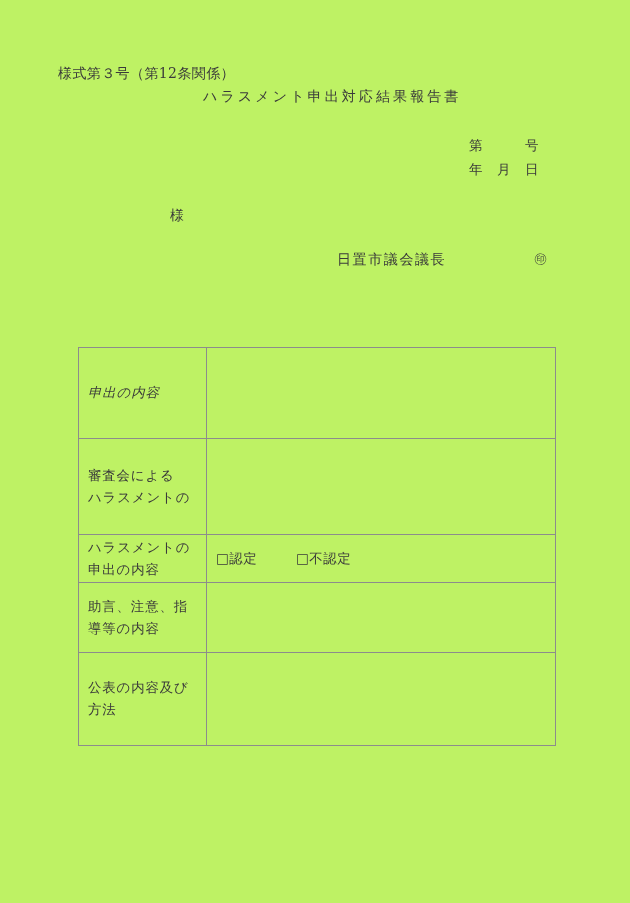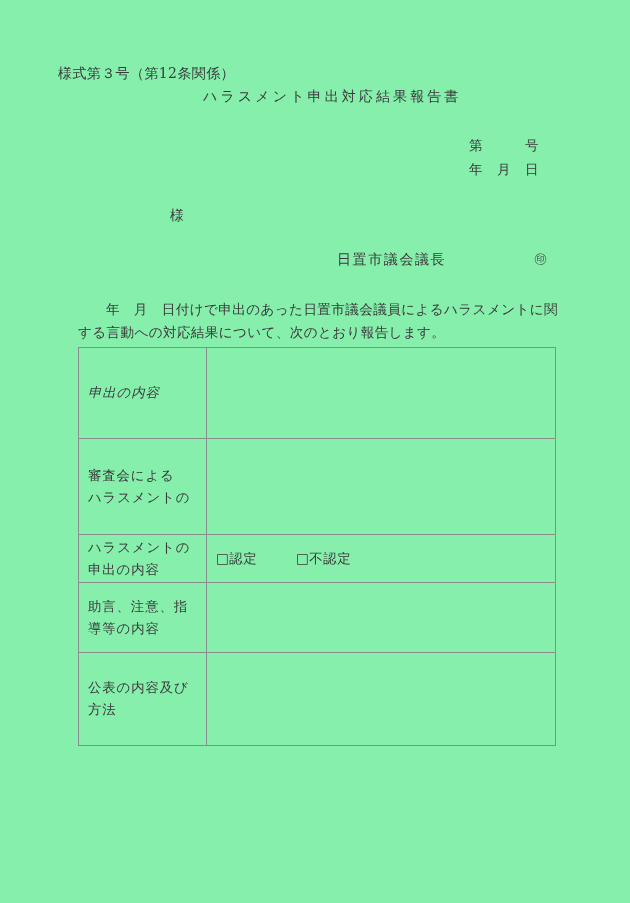--- a/index.html
+++ b/index.html
@@ -13,21 +13,21 @@
     position: relative;
     overflow: hidden;
     font-family: "DejaVu Serif", "Liberation Serif", serif;
     color: #2b2b2b;
     -webkit-font-smoothing: antialiased;
   }
 
   .page {
     position: absolute;
     inset: 0;
-    background: #86efac;
+    background: #bef264;
   }
 
   
   .t {
     position: absolute;
     white-space: pre;
     line-height: 1;
     color: #3a3a3a;
   }
 
@@ -151,21 +151,20 @@
   <div class="t" id="doc-number-line">第　　　号</div>
 
   <div class="t" id="doc-date-line">年　月　日</div>
 
   <div class="t" id="addressee-honorific">様</div>
 
   <div class="t" id="issuer-name">日置市議会議長</div>
 
   <div class="t" id="issuer-seal">㊞</div>
 
-  <div id="body-paragraph">　　年　月　日付けで申出のあった日置市議会議員によるハラスメントに関する言動への対応結果について、次のとおり報告します。</div>
 
   <table id="report-table">
     <tbody>
       <tr class="row-1">
         <td class="label">
           <span class="label-text">申出の内容</span>
         </td>
         <td class="value"></td>
       </tr>
 

